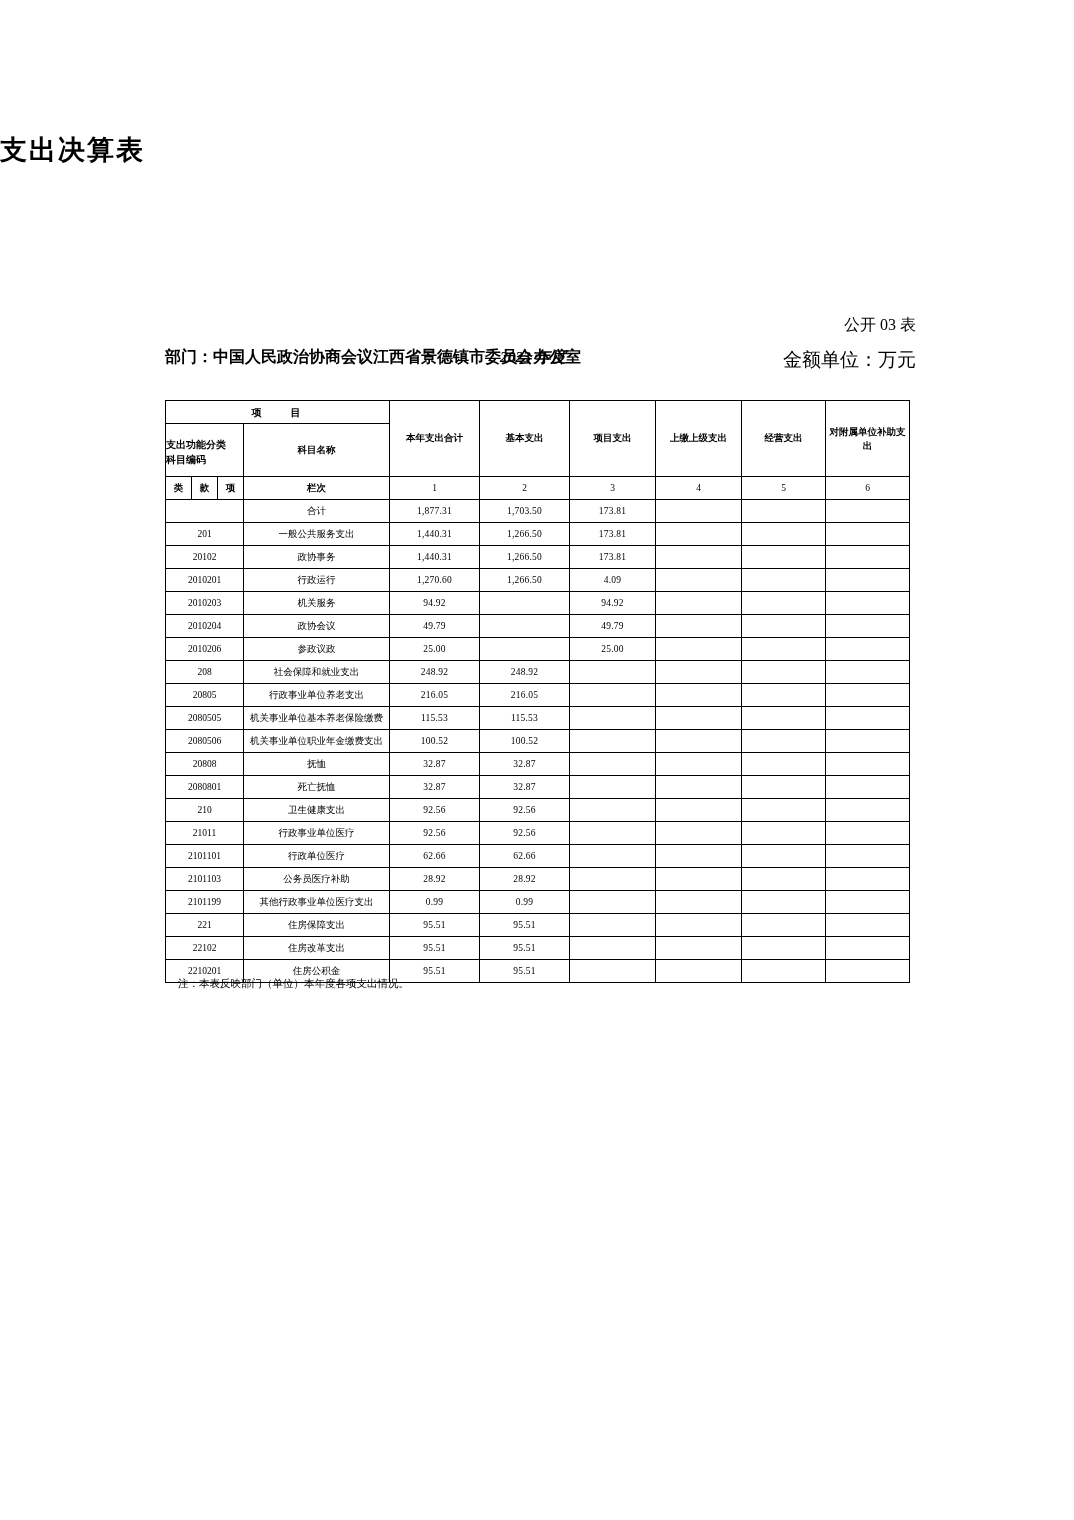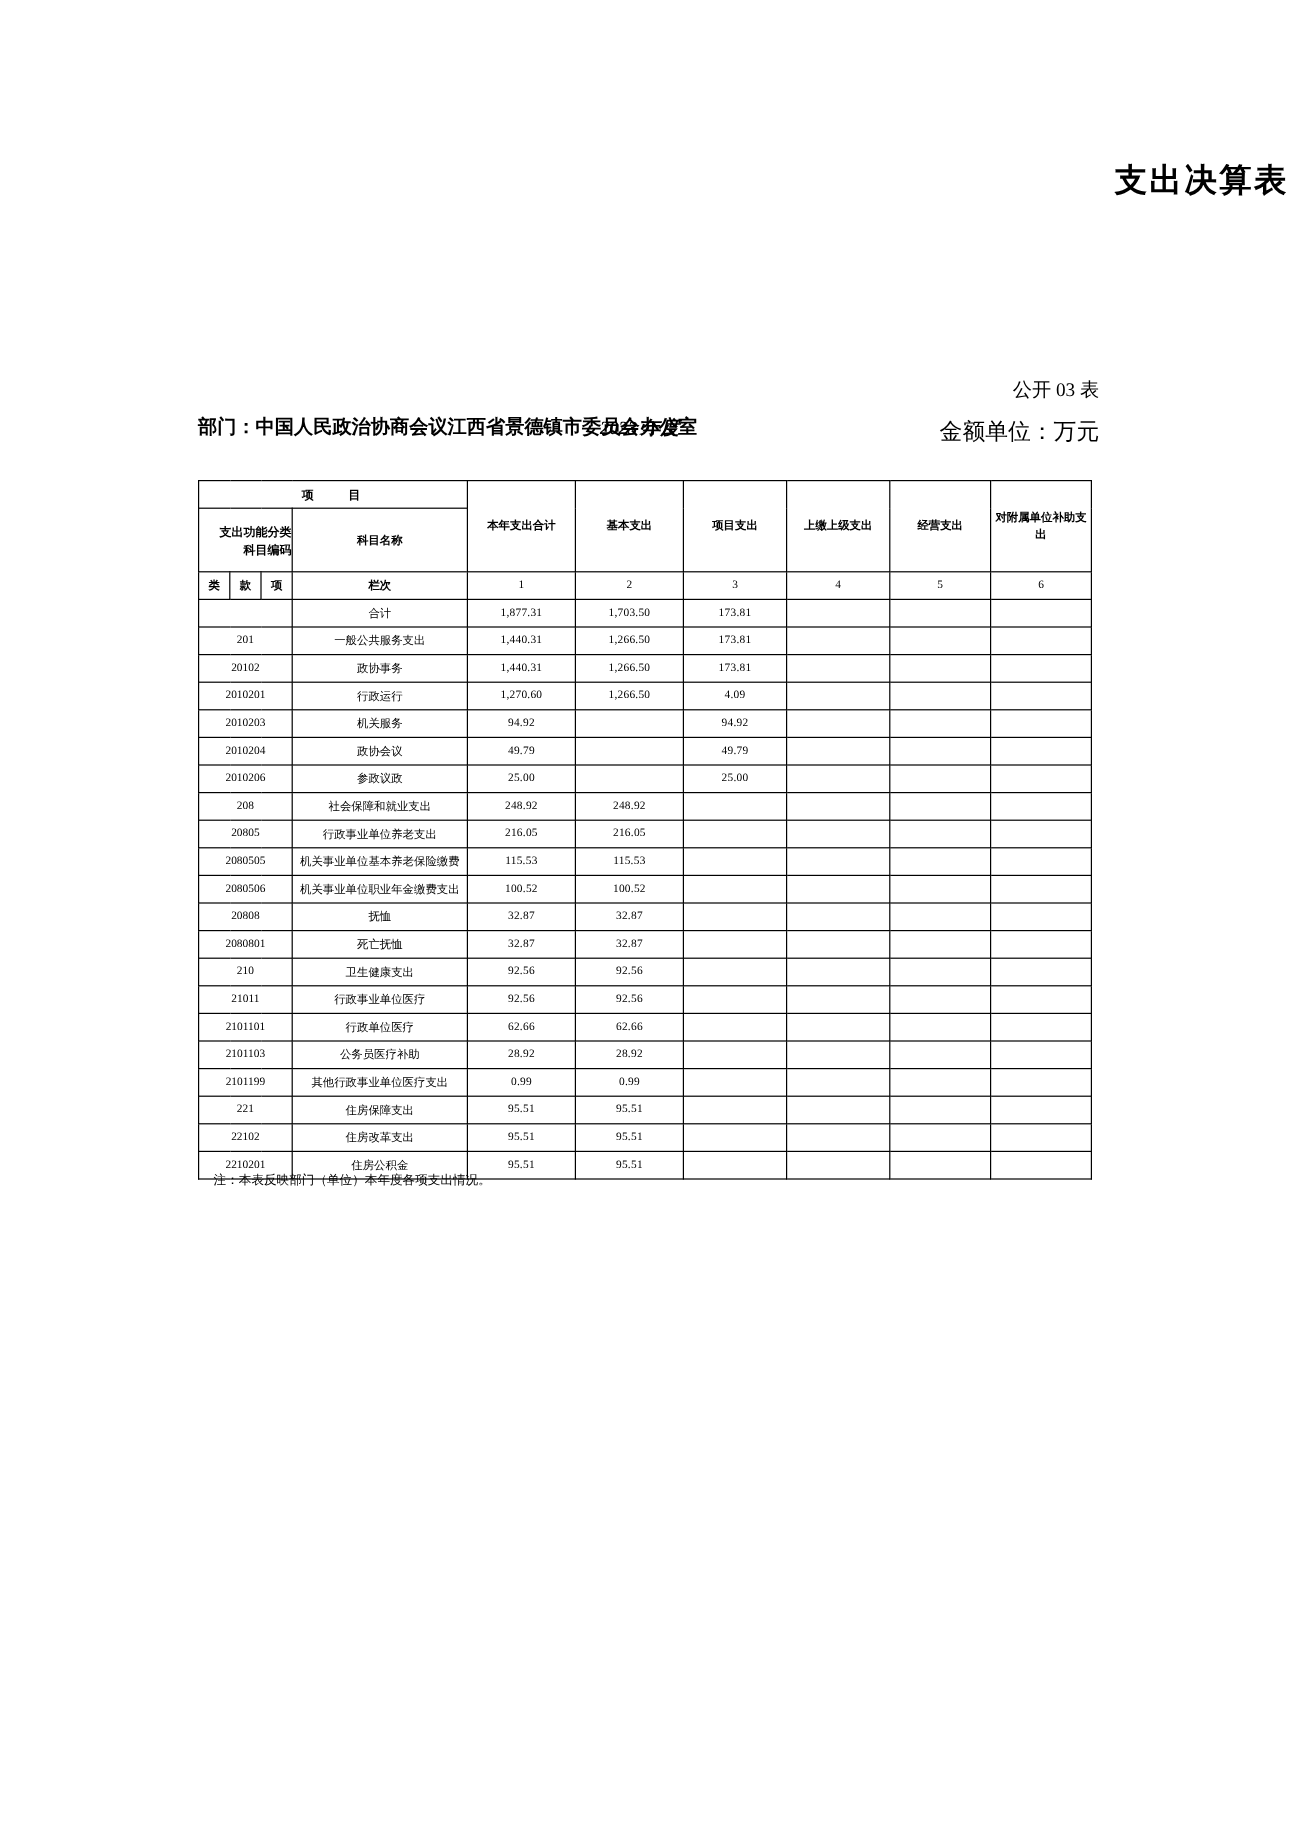--- a/index.html
+++ b/index.html
@@ -14,21 +14,21 @@
     color: #000;
     position: relative;
   }
   .page {
     position: relative;
     width: 1074px;
     height: 1520px;
     box-sizing: border-box;
   }
   .doc-title {
-    text-align: right;
+    text-align: left;
     font-size: 27px;
     font-weight: bold;
     letter-spacing: 2px;
     margin-top: 132px;
   }
   .meta-right-1 {
     position: absolute;
     right: 158px;
     top: 183px;
     font-size: 16px;
@@ -103,21 +103,21 @@
   .hdr-proj {
     text-align: center;
     font-size: 10px;
     letter-spacing: 3px;
     padding-top: 2px;
   }
   .hdr-cls {
     font-size: 10px;
     line-height: 15px;
     padding-top: 4px;
-    text-align: right;
+    text-align: left;
   }
   .note {
     position: absolute;
     left: 178px;
     top: 845px;
     font-size: 10.5px;
   }
 </style>
 </head>
 <body>

